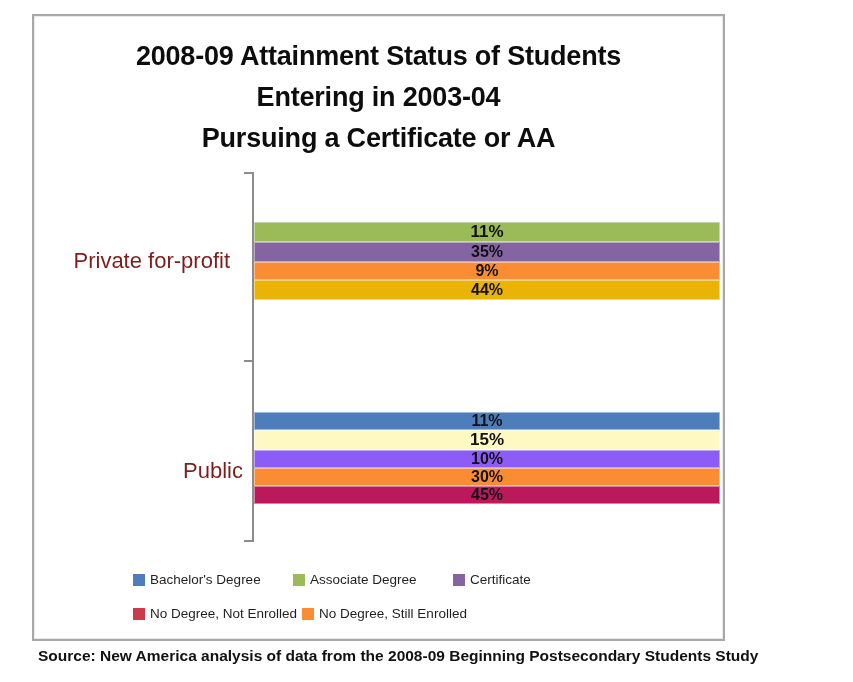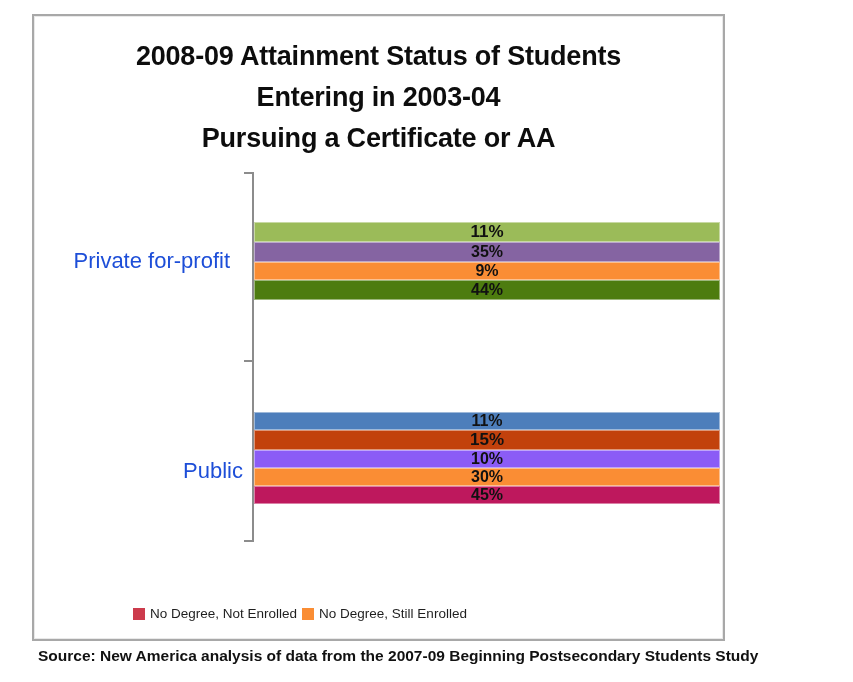--- a/index.html
+++ b/index.html
@@ -48,21 +48,21 @@
   .tick.t2 { top: 524px; }
   .cat-label {
     position: absolute;
     left: 0; width: 210px;
     height: 78px;
     line-height: 78px;
     text-align: right;
     padding-right: 14px;
     box-sizing: border-box;
     font-size: 22px;
-    color: #1d4ed8;
+    color: #7f1d1d;
     white-space: nowrap;
   }
   .cat-label.c0 { top: 206px; }
   .cat-label.c1 { top: 416px; margin-left: 13px; }
   .bar {
     position: absolute;
     left: 220px;
     width: 466px; height: 78px;
     display: flex;
     flex-direction: column;
@@ -143,48 +143,62 @@
       <div class="seg s0" style="flex-grow: 1; background: rgb(77, 126, 187);"></div>
       <div class="seg s1" style="flex-grow: 11; background: rgb(155, 187, 89);">
         <span class="seg-label">11%</span>
       </div>
       <div class="seg s2" style="flex-grow: 35; background: rgb(133, 100, 162);">
         <span class="seg-label">35%</span>
       </div>
       <div class="seg s3" style="flex-grow: 9; background: rgb(250, 141, 52);">
         <span class="seg-label">9%</span>
       </div>
-      <div class="seg s4" style="flex-grow: 44; background: #4d7c0f;">
+      <div class="seg s4" style="flex-grow: 44; background: #eab308;">
         <span class="seg-label">44%</span>
       </div>
     </div>
   <div class="bar b1">
       <div class="seg s0" style="flex-grow: 11; background: rgb(77, 126, 187);">
         <span class="seg-label">11%</span>
       </div>
-      <div class="seg s1" style="flex-grow: 15; background: #c2410c;">
+      <div class="seg s1" style="flex-grow: 15; background: #fef9c3;">
         <span class="seg-label">15%</span>
       </div>
       <div class="seg s2" style="flex-grow: 10; background: #8b5cf6;">
         <span class="seg-label">10%</span>
       </div>
       <div class="seg s3" style="flex-grow: 18; background: rgb(250, 141, 52);">
         <span class="seg-label">30%</span>
       </div>
       <div class="seg s4" style="flex-grow: 45; background: #be185d;">
         <span class="seg-label">45%</span>
       </div>
     </div>
 
+  <div class="legend-row r0">
+      <div class="legend-item">
+        <span class="legend-swatch" style="background: rgb(77, 126, 187);"></span>
+        <span>Bachelor's Degree</span>
+      </div>
+      <div class="legend-item">
+        <span class="legend-swatch" style="background: rgb(155, 187, 89);"></span>
+        <span>Associate Degree</span>
+      </div>
+      <div class="legend-item">
+        <span class="legend-swatch" style="background: rgb(133, 100, 162);"></span>
+        <span>Certificate</span>
+      </div>
+    </div>
   <div class="legend-row r1">
       <div class="legend-item">
         <span class="legend-swatch" style="background: rgb(204, 59, 76);"></span>
         <span>No Degree, Not Enrolled</span>
       </div>
       <div class="legend-item">
         <span class="legend-swatch" style="background: rgb(250, 141, 52);"></span>
         <span>No Degree, Still Enrolled</span>
       </div>
     </div>
 
 </div>
 
-<div class="source-line">Source: New America analysis of data from the 2007-09 Beginning Postsecondary Students Study</div>
+<div class="source-line">Source: New America analysis of data from the 2008-09 Beginning Postsecondary Students Study</div>
 
 </body></html>

